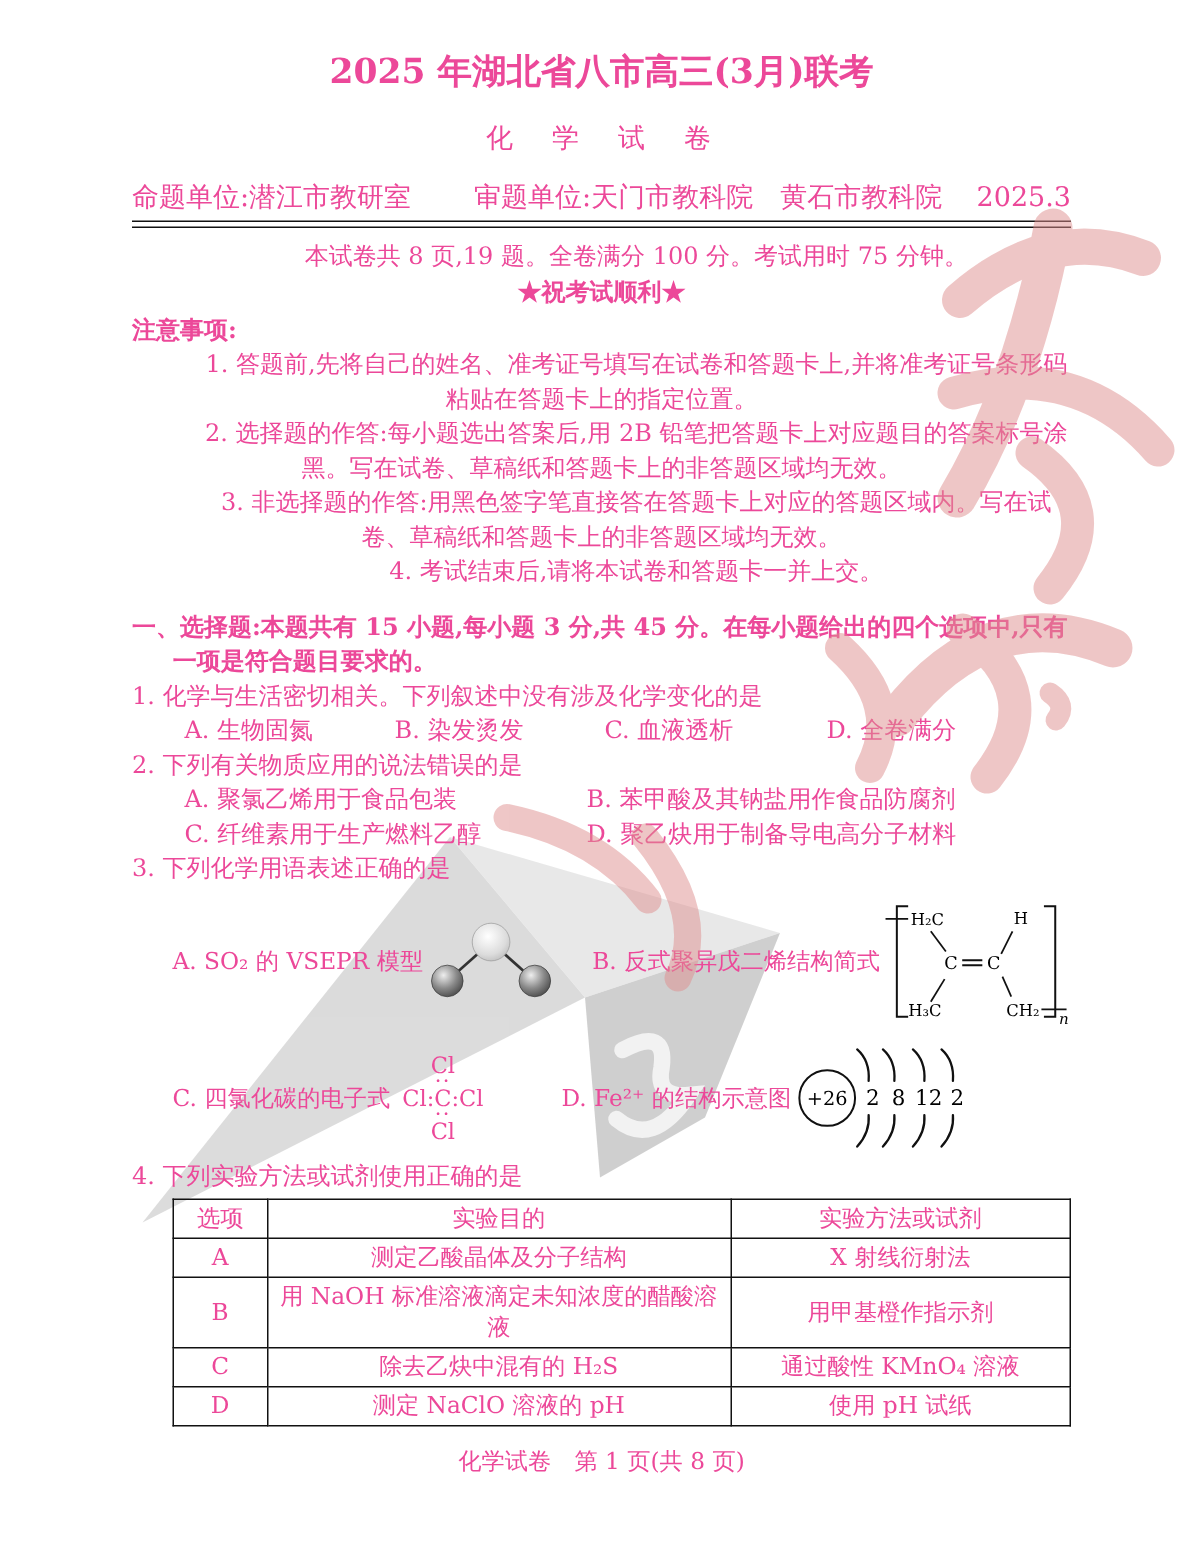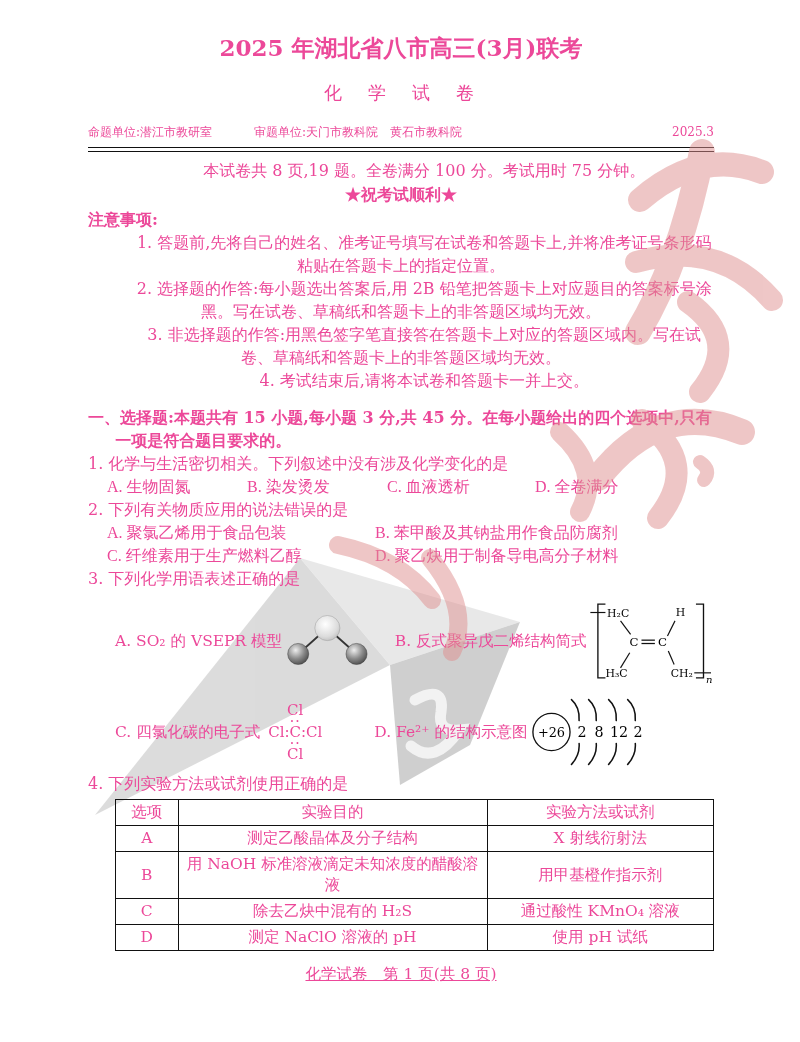--- a/index.html
+++ b/index.html
@@ -8,51 +8,51 @@
     background:#ffffff;overflow:hidden;
     font-family:"DejaVu Serif","Liberation Serif",serif;
     color:#ec4899;
   }
   .wm{position:absolute;left:0;top:0;pointer-events:none;}
   .wm-logo{z-index:0;}
   .wm-red{z-index:3;}
   .content{position:relative;z-index:1;padding:34px 86px 0 88px;font-size:16px;line-height:23px;}
   .exam-title{text-align:center;font-size:23px;font-weight:bold;line-height:28px;margin:0 0 16px 0;}
   .subject-title{text-align:center;font-size:18px;font-weight:normal;line-height:30px;letter-spacing:4px;margin:0 0 14px 0;}
-  .info-row{display:flex;align-items:flex-end;font-size:12px;line-height:20px;white-space:nowrap;}
+  .info-row{display:flex;align-items:flex-end;font-size:18px;line-height:20px;white-space:nowrap;}
   .info-row .rv{margin-left:42px;}
   .info-row .dt{margin-left:auto;}
   .dbl-rule{height:3px;border-top:1.6px solid #111;border-bottom:1px solid #111;margin:5px 0 7px 0;}
   p.ind{margin:0;text-indent:2.9em;text-align:center;}
   .wish{text-align:center;font-weight:bold;margin:1px 0 2px 0;}
   .notice-title{font-weight:bold;margin:0;}
   .masses{margin:0;text-indent:1.75em;}
   .spacer{height:14px;}
   .sec-head{font-weight:bold;padding-left:1.7em;text-indent:-1.7em;margin:0;}
   .q{margin:0;}
-  .opt-row{display:flex;margin-left:19px;font-family:Liberation Serif, serif;}
+  .opt-row{display:flex;margin-left:35px;}
   .opt-row span{display:inline-block;}
   .q1o0,.q1o1{width:140px;}
   .q1o2{width:148px;}
   .q2o{width:268px;}
   .row-ab{display:flex;align-items:center;margin-left:27px;margin-top:2px;}
   .row-ab .lbl{white-space:nowrap;font-size:15.5px;}
   .row-cd{display:flex;align-items:center;margin-left:27px;margin-top:2px;}
   .row-cd .lbl{white-space:nowrap;font-size:15.5px;}
   .lewis{display:inline-block;text-align:center;font-size:15px;margin-left:8px;vertical-align:middle;}
   .lewis .lw{line-height:15px;}
   .lewis .dots{line-height:7px;font-size:14px;letter-spacing:1px;}
   .struct-svg{display:inline-block;vertical-align:middle;}
   table.exp{border-collapse:collapse;margin:4px 0 0 27px;font-size:15.5px;line-height:21px;}
   table.exp th,table.exp td{border:1px solid #111;text-align:center;padding:2px 8px;font-weight:normal;}
   table.exp{border:1.5px solid #111;}
   .c0{width:46px;}
   .c1{width:296px;}
   .c2{width:212px;}
-  .footer{text-align:center;margin-top:12px;font-size:15.5px;text-decoration:underline;}
+  .footer{text-align:center;margin-top:12px;font-size:15.5px;}
 </style>
 </head>
 <body>
 
 <div class="page">
 
   <svg class="wm wm-logo" width="800" height="1042" viewBox="0 0 800 1042">
     <g opacity="0.55">
       <polygon points="300,558 520,622 390,665" fill="#d6d6d6"></polygon>
       <polygon points="300,558 390,665 95,815" fill="#bfbfbf"></polygon>

